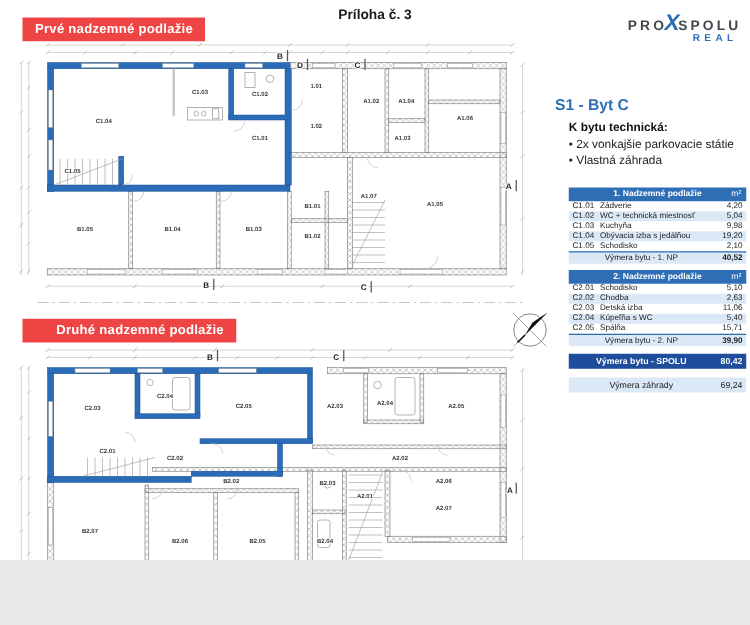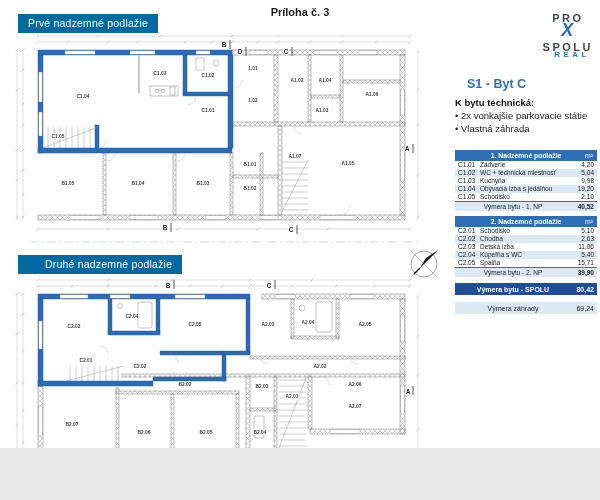--- a/index.html
+++ b/index.html
@@ -1,36 +1,36 @@
 <!DOCTYPE html>
 <html><head>
 <meta charset="utf-8">
 <style>
   * { box-sizing: border-box; margin: 0; padding: 0; }
   body { background: #e8e8e8; font-family: "Liberation Sans", sans-serif; }
   .page { position: relative; width: 600px; height: 448px; background: #ffffff; overflow: hidden; font-family: "Liberation Sans", sans-serif; }
 
   .attachment { position: absolute; left: 240px; top: 6px; width: 120px; text-align: center; font-size: 11px; font-weight: bold; color: #1a1a1a; }
 
-  .floor-tag { position: absolute; background: #0369a1; color: #fff; font-weight: normal; font-size: 10.5px; padding: 3px 10px 4px 10px; letter-spacing: .2px; }
+  .floor-tag { position: absolute; background: #ef4444; color: #fff; font-weight: bold; font-size: 10.5px; padding: 3px 10px 4px 10px; letter-spacing: .2px; }
   #tag1 { left: 18px; top: 14px; }
   #tag2 { left: 18px; top: 255px; padding-left: 27px; }
 
   .plan { position: absolute; }
   svg text { font-family: "Liberation Sans", sans-serif; }
   .rl { font-size: 4.8px; font-weight: bold; fill: #3a3a3a; text-anchor: middle; paint-order: stroke; stroke: #ffffff; stroke-width: 1.6px; }
   .sm { font-size: 6.5px; font-weight: bold; fill: #222; text-anchor: middle; paint-order: stroke; stroke: #ffffff; stroke-width: 1.4px; }
 
   .logo { position: absolute; right: 7px; top: 12px; text-align: right; color: #41464d; }
-  .logo-row { display: flex; align-items: center; justify-content: flex-end; font-size: 11px; font-weight: bold; letter-spacing: 2.5px; flex-direction: column; }
+  .logo-row { display: flex; align-items: center; justify-content: flex-end; font-size: 11px; font-weight: bold; letter-spacing: 2.5px; }
   .logo-x { color: #2b6cb8; font-size: 18px; font-weight: bold; font-style: italic; letter-spacing: 0; margin: -4px -1px 0 -2px; }
   .logo-real { font-size: 8px; font-weight: bold; color: #2b6cb8; letter-spacing: 3.5px; margin-top: -3px; padding-right: 3px; }
 
   .p-title { position: absolute; left: 455px; top: 52px; font-size: 17.5px; font-weight: bold; color: #2e6fb5; letter-spacing: .3px; }
-  .p-sub { position: absolute; left: 467px; top: 77px; font-size: 12.5px; font-weight: bold; color: #2e6fb5; }
+  .p-sub { position: absolute; left: 444px; top: 77px; font-size: 12.5px; font-weight: bold; color: #2e6fb5; }
   .p-head { position: absolute; left: 455px; top: 97px; font-size: 9.5px; font-weight: bold; color: #111; }
   .p-li { position: absolute; left: 455px; font-size: 9.5px; color: #222; }
   #li0 { top: 110px; } #li1 { top: 123px; }
 
   .atable { position: absolute; left: 455px; width: 142px; font-size: 6.5px; color: #222; }
   #t1 { top: 150px; } #t2 { top: 216px; }
   .thead { position: relative; background: #2e6eb5; color: #fff; font-weight: bold; text-align: center; padding: 2px 4px; font-size: 6.8px; }
   .thead .unit { position: absolute; right: 4px; top: 2px; font-weight: normal; }
   .trow { display: flex; line-height: 8px; padding: 0 3px; }
   .trow.alt { background: #dbe8f6; }

